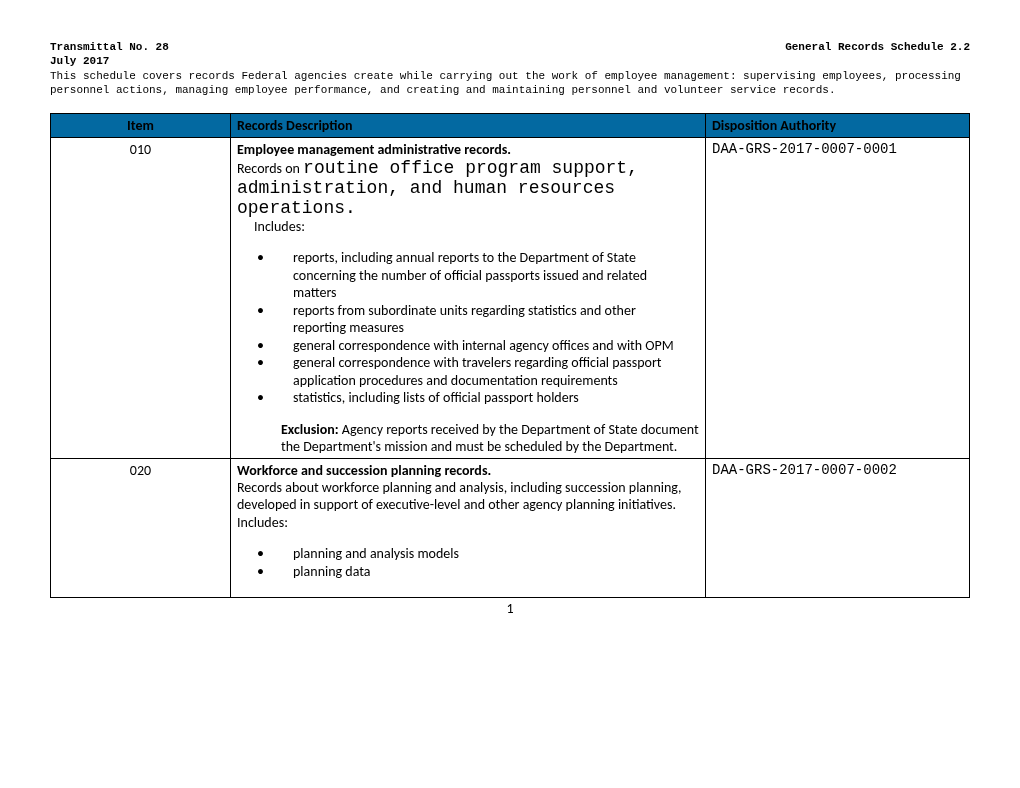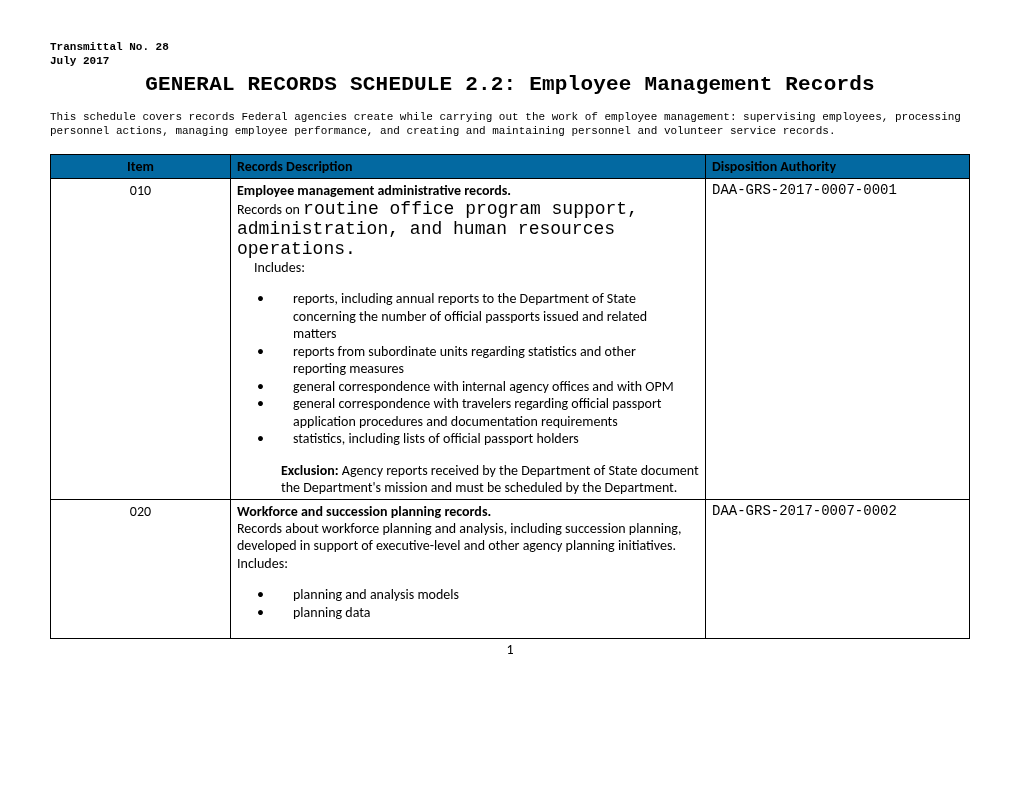--- a/index.html
+++ b/index.html
@@ -122,24 +122,24 @@
     margin-top: 2px;
   }
 </style>
 </head>
 <body>
 
 <div class="page">
 
   <div class="mono header-row">
     <span>Transmittal No. 28</span>
+    <span>General Records Schedule 2.2</span>
   </div>
   <div class="mono date">July 2017</div>
 
-  <h1 class="title">GENERAL RECORDS SCHEDULE 2.2:  Employee Management Records</h1>
 
   <div class="mono intro">This schedule covers records Federal agencies create while carrying out the work of employee management: supervising employees, processing personnel actions, managing employee performance, and creating and maintaining personnel and volunteer service records.</div>
 
   <table class="records">
     <colgroup>
       <col class="c-item">
         <col class="c-desc">
         <col class="c-disp">
     </colgroup>
     <thead>

